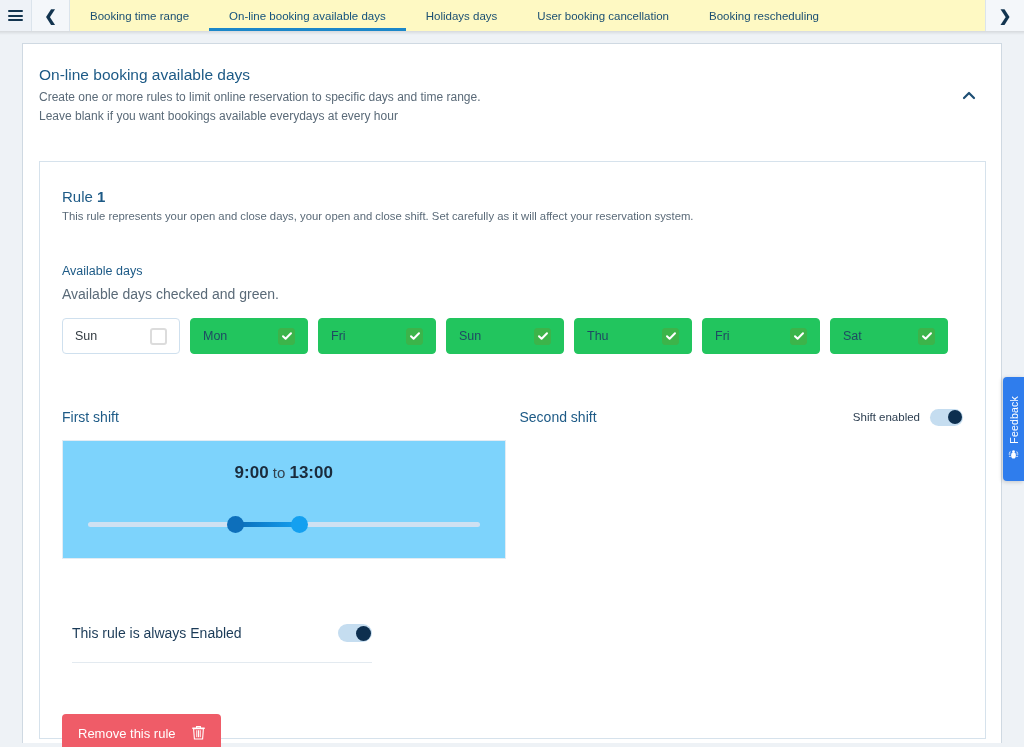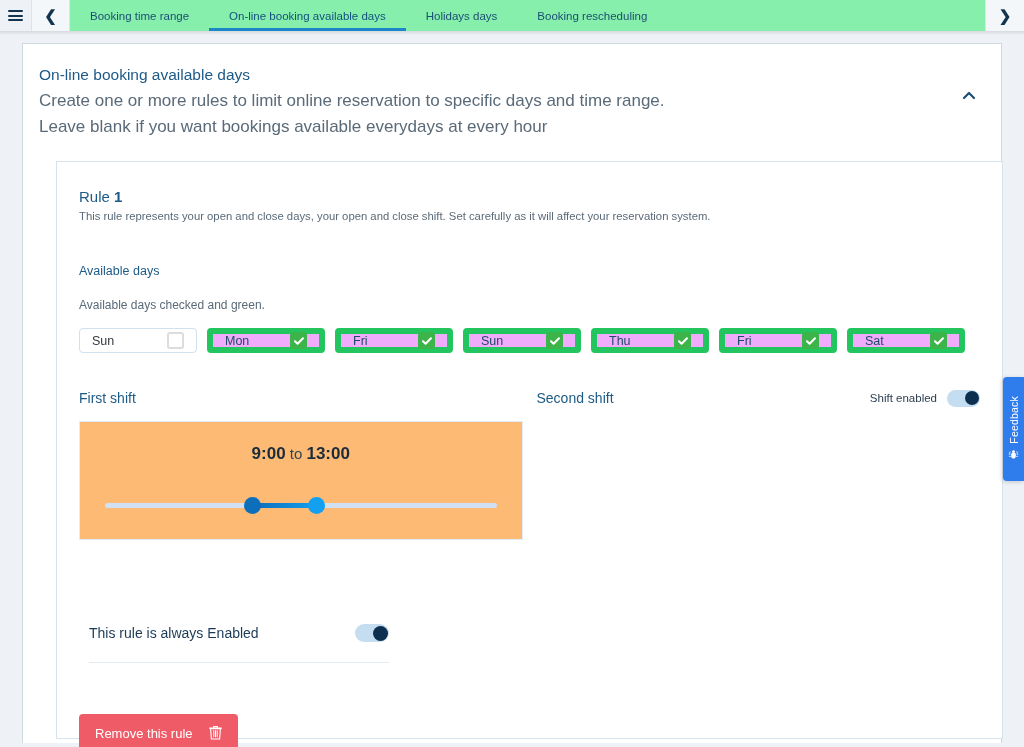--- a/index.html
+++ b/index.html
@@ -39,21 +39,21 @@
     cursor: pointer;
     border-left: 1px solid #dbe4ec;
     border-right: 1px solid #dbe4ec;
   }
   .tb-arrow.right { border-left: 1px solid #dbe4ec; border-right: none; }
   .tabs {
     flex: 1;
     display: flex;
     align-items: stretch;
     overflow: hidden;
-    background: #86efac;
+    background: #fef9c3;
   }
   .tab {
     display: flex; align-items: center; justify-content: center;
     padding: 0 20px;
     font-size: 11.5px;
     color: #1b4f72;
     white-space: nowrap;
     cursor: pointer;
     position: relative;
   }
@@ -91,36 +91,36 @@
     position: relative;
     padding: 22px 26px 0 16px;
   }
   .section-title {
     font-size: 15.5px;
     color: #1d5a86;
     margin: 0 0 4px 0;
     font-weight: normal;
   }
   .section-sub {
-    font-size: 17px;
+    font-size: 12px;
     color: #5a6a78;
     line-height: 1.55;
   }
   .collapse-chevron {
     position: absolute;
     right: 22px; top: 42px;
     width: 20px; height: 20px;
     cursor: pointer;
     color: #1d4e74;
   }
 
   
   .rule-box {
     position: absolute;
-    left: 33px; top: 117px;
+    left: 16px; top: 117px;
     width: 947px; height: 578px;
     border: 1px solid #d6e2ec;
     background: #ffffff;
     padding: 26px 22px 0 22px;
   }
   .rule-title {
     font-size: 15px;
     color: #1d5a86;
     margin: 0 0 5px 0;
     font-weight: normal;
@@ -130,51 +130,51 @@
     font-size: 11.3px;
     color: #5a6a78;
   }
 
   .avail-label {
     margin-top: 42px;
     font-size: 12.5px;
     color: #1d5a86;
   }
   .avail-sub {
-    margin-top: 20px;
-    font-size: 12px;
+    margin-top: 8px;
+    font-size: 14px;
     color: #5a6a78;
   }
 
   
   .days-row {
     display: flex;
     gap: 10px;
     margin-top: 16px;
   }
   .day-chip {
-    width: 118px; height: 25px;
+    width: 118px; height: 36px;
     border-radius: 4px;
     display: flex;
     align-items: center;
     justify-content: space-between;
     padding: 0 12px;
     font-size: 12.5px;
     cursor: pointer;
     user-select: none;
     gap: 28px;
   }
   .day-chip.off {
     background: #ffffff;
     border: 1px solid #cfe0ee;
     color: #333b42;
   }
   .day-chip.on {
-    background: #f0abfc;
-    border: 6px solid #22c55e;
+    background: #22c55e;
+    border: 1px solid #22c55e;
     color: #1f4a63;
   }
   .chk {
     width: 17px; height: 17px;
     border-radius: 3px;
     display: flex; align-items: center; justify-content: center;
   }
   .chk.unchecked {
     background: #fff;
     border: 2px solid #dcdcdc;
@@ -182,21 +182,21 @@
   .chk.checked {
     background: #3cb44a;
     border: 1px solid #3cb44a;
   }
   .chk.checked svg { display: block; }
 
   
   .shifts {
     display: flex;
     gap: 14px;
-    margin-top: 34px;
+    margin-top: 52px;
   }
   .shift-col { width: 460px; position: relative; }
   .shift-head {
     display: flex;
     align-items: center;
     justify-content: space-between;
     height: 22px;
     margin-bottom: 12px;
   }
   .shift-title {
@@ -223,21 +223,21 @@
   .toggle .knob {
     position: absolute;
     top: 1.5px; right: 1.5px;
     width: 14px; height: 14px;
     border-radius: 50%;
     background: #0d2f4f;
   }
 
   .shift-panel {
     border: 1px solid #e2ecf4;
-    background: #fdba74;
+    background: #7dd3fc;
     height: 119px;
     position: relative;
   }
   .shift-time {
     text-align: center;
     margin-top: 22px;
     font-size: 17px;
     color: #1a2b3c;
   }
   .shift-time b { font-weight: bold; }
@@ -357,20 +357,23 @@
   <div class="tb-arrow">❮</div>
   <div class="tabs">
     <div class="tab">
       <span>Booking time range</span>
     </div>
     <div class="tab active">
       <span>On-line booking available days</span>
     </div>
     <div class="tab">
       <span>Holidays days</span>
+    </div>
+    <div class="tab">
+      <span>User booking cancellation</span>
     </div>
     <div class="tab">
       <span>Booking rescheduling</span>
     </div>
   </div>
   <div class="tb-arrow right">❯</div>
 </div>
 <div class="topbar-shadow"></div>
 
 <div class="page">

